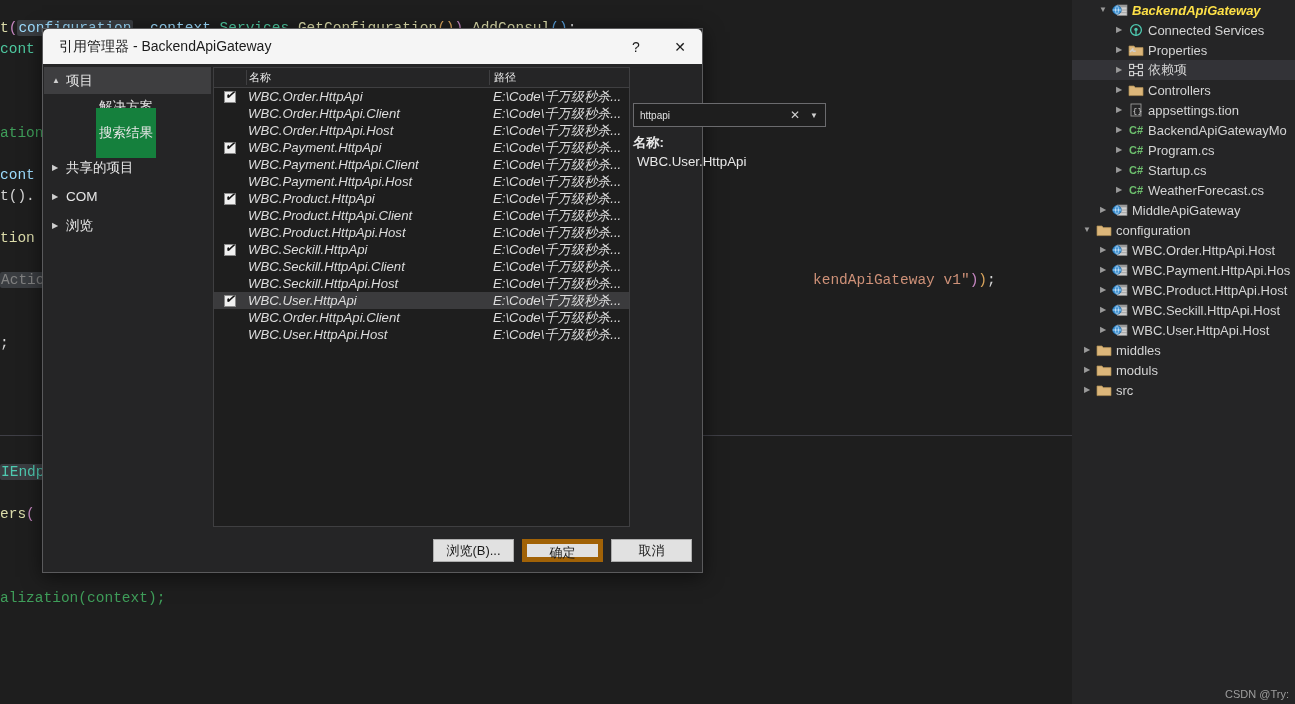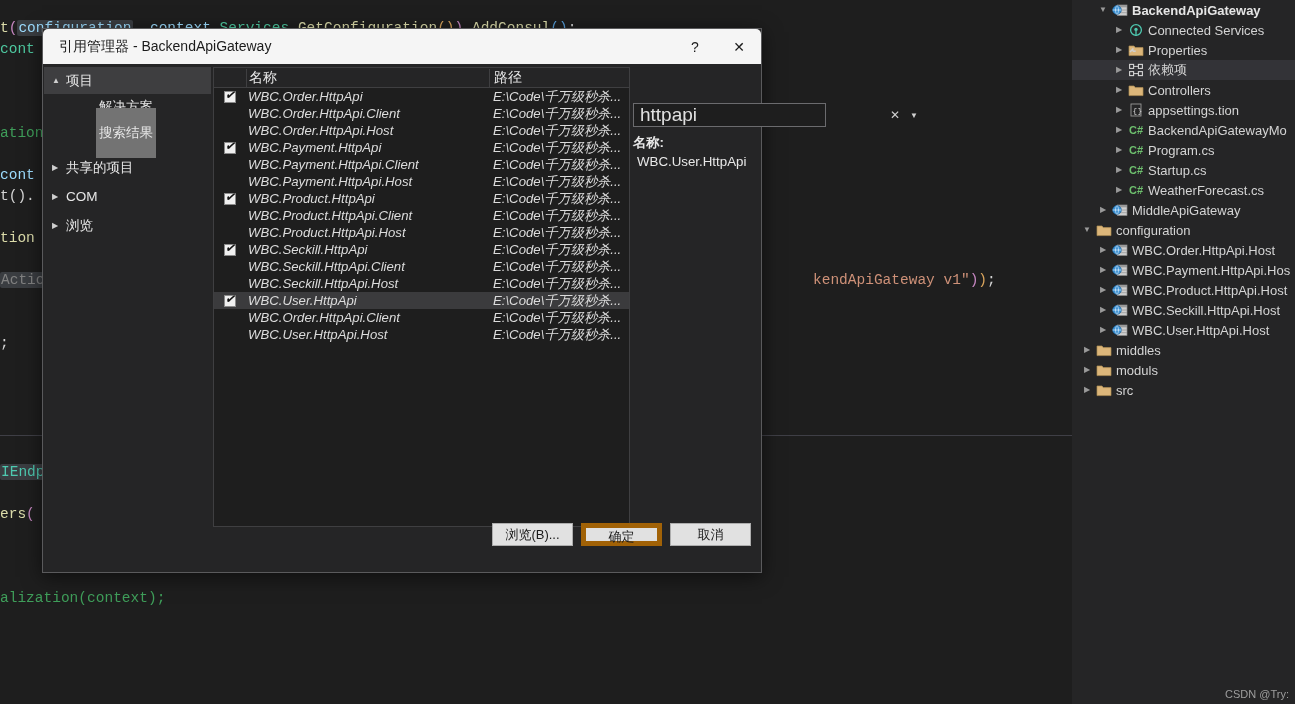--- a/index.html
+++ b/index.html
@@ -56,33 +56,33 @@
   .tree-row.sel { background: #333337; }
   .tree-row .expander {
     width: 14px; flex: 0 0 14px; text-align: center;
     font-size: 8px; color: #9a9a9a; line-height: 20px;
   }
   .tree-row .ico {
     width: 20px; flex: 0 0 20px; display: flex;
     align-items: center; justify-content: center;
   }
   .tree-row .lbl { padding-left: 2px; }
-  .tree-row.bold .lbl { font-weight: bold; color: #e5e5e5; }
+  .tree-row.bold .lbl { font-weight: bold; color: #fde047; font-style: italic; }
 
   svg { display: block; overflow: visible; }
 
   .watermark {
     position: absolute; right: 6px; bottom: 4px;
     font-size: 11px; color: #9d9d9d;
     font-family: "Liberation Sans", sans-serif;
   }
 
   
   .dialog {
-    position: absolute; left: 42px; top: 28px; width: 720px; height: 545px;
+    position: absolute; left: 42px; top: 28px; width: 661px; height: 545px;
     background: #252526;
     border: 1px solid #5a5a5c;
     box-shadow: 0 4px 18px rgba(0,0,0,.55);
   }
   .dlg-title {
     position: relative; height: 35px; background: #f5f5f5;
     display: flex; align-items: center;
     border-top-left-radius: 5px; border-top-right-radius: 5px;
   }
   .dlg-title .t {
@@ -113,31 +113,31 @@
     display: flex; align-items: center; height: 27px; padding-left: 8px;
     cursor: pointer;
   }
   .nav-group.active { background: #3e3e40; }
   .nav-group .arrow { width: 14px; font-size: 8px; color: #cfcfcf; }
   .nav-child {
     padding-left: 52px; height: 26px; line-height: 26px;
     cursor: pointer; display: flex; align-items: center;
   }
   .nav-child span.txt { padding: 12px 3px; }
-  .nav-child.active span.txt { background: #737373; font-family: Liberation Serif, serif; }
+  .nav-child.active span.txt { background: #15803d; font-family: Liberation Serif, serif; }
 
   
   .list {
     position: absolute; left: 170px; top: 3px; width: 417px; bottom: 45px;
     background: #1e1e1e; border: 1px solid #3f3f41;
   }
   .list-head {
     display: flex; height: 20px; align-items: center;
     border-bottom: 1px solid #3f3f41;
-    background: #252526; font-size: 14px; color: #e8e8e8;
+    background: #252526; font-size: 11px; color: #e8e8e8;
   }
   .list-head .col-chk { width: 32px; flex: 0 0 32px; }
   .list-head .col-name { flex: 1 1 auto; padding-left: 2px; border-left: 1px solid #3f3f41; }
   .list-head .col-path { width: 140px; flex: 0 0 140px; padding-left: 4px; border-left: 1px solid #3f3f41; }
   .list-rows { position: relative; font-style: italic; }
   .row {
     display: flex; align-items: center; height: 17px;
     font-size: 13.2px; color: #dcdcdc; cursor: pointer;
   }
   .row.sel { background: #3b3b3d; }
@@ -157,40 +157,40 @@
   .row .cell-path { width: 140px; flex: 0 0 140px; padding-left: 4px; white-space: nowrap; overflow: hidden; }
 
   
   .search-wrap {
     position: absolute; left: 590px; top: 39px; width: 193px; height: 24px;
     background: #1e1e1e; border: 1px solid #6b6b6e;
     display: flex; align-items: center;
   }
   .search-wrap input {
     flex: 1 1 auto; border: 0; outline: none; background: transparent;
-    color: #e0e0e0; font-size: 19px; padding-left: 6px;
+    color: #e0e0e0; font-size: 10px; padding-left: 6px;
     font-family: "Liberation Sans", sans-serif;
   }
   .search-wrap .clear-btn,
   .search-wrap .drop-btn {
     background: transparent; border: 0; cursor: pointer; color: #d0d0d0;
     font-size: 12px; padding: 0 5px; font-family: "Liberation Sans", sans-serif;
   }
   .search-wrap .drop-btn { font-size: 8px; padding-right: 7px; }
 
   .detail {
     position: absolute; left: 590px; top: 70px; width: 193px; bottom: 45px;
     color: #e8e8e8; font-size: 13.3px;
   }
   .detail .k { font-weight: bold; margin-bottom: 2px; }
   .detail .v { padding-left: 4px; }
 
   
   .dlg-footer {
-    position: absolute; right: 10px; bottom: 26px;
+    position: absolute; right: 10px; bottom: 10px;
     display: flex; gap: 8px;
   }
   .dlg-footer button {
     min-width: 81px; height: 23px; font-size: 13px;
     background: #e1e1e1; color: #1b1b1b;
     border: 1px solid #adadad; cursor: pointer;
     font-family: "Liberation Sans", sans-serif;
   }
   .dlg-footer button.primary { border: 5px solid #a16207; }
 </style>

